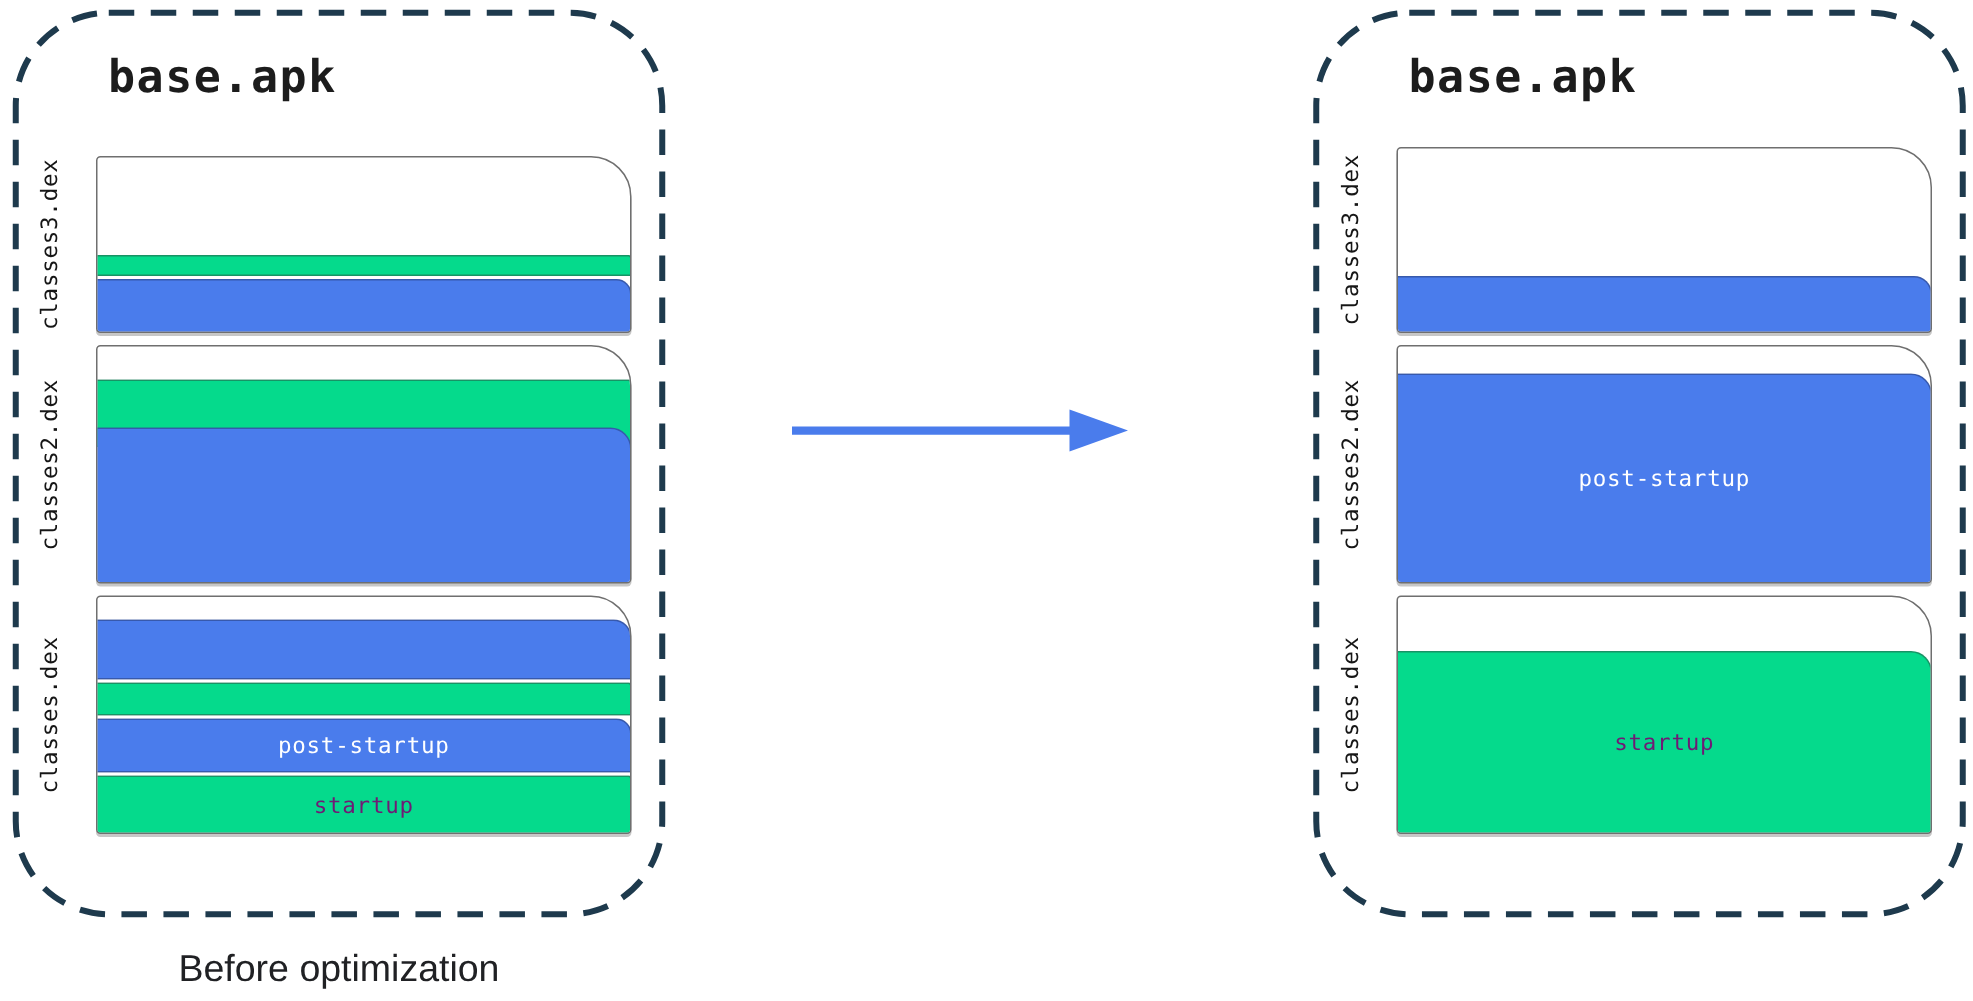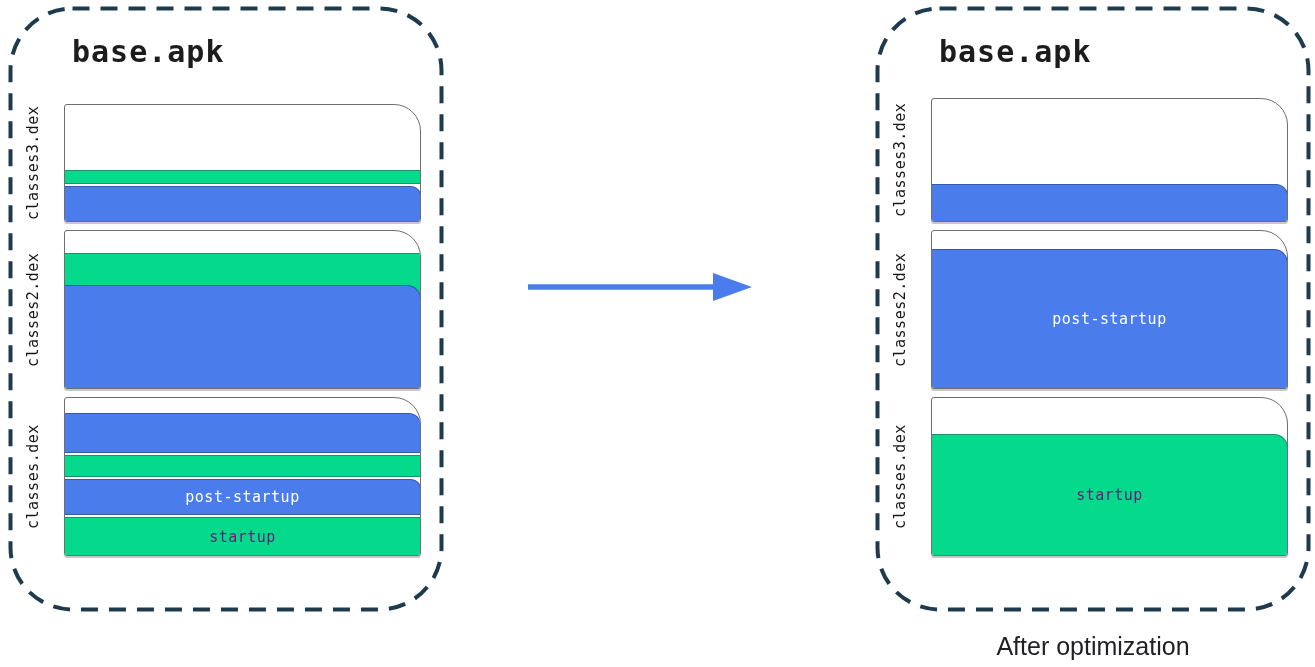--- a/index.html
+++ b/index.html
@@ -67,20 +67,21 @@
           <div class="block blue" style="top: 54px; height: 104px; border-top-right-radius: 14px;"></div>
         </div>
         <div class="file-label" style="top: 391px; height: 159px;">classes.dex</div>
         <div class="page" style="top: 391px; height: 159px;">
           <div class="block blue" style="top: 15px; height: 40px; border-top-right-radius: 12px;"></div>
           <div class="block green" style="top: 57px; height: 22px; border-top-right-radius: 2px;"></div>
           <div class="block blue" style="top: 81px; height: 36px; border-top-right-radius: 10px;">post-startup</div>
           <div class="block green" style="top: 119px; height: 39px; border-top-right-radius: 2px;">startup</div>
         </div>
       </div>
+    <div class="caption">Before optimization</div>
   </section>
 
   <svg class="arrow-svg" width="230" height="33" viewBox="0 0 230 33">
     <line x1="3" y1="16" x2="190" y2="16" stroke-width="5.5" class="arrow-stroke" stroke="#4a7cec"></line>
     <polygon points="188,2 227,16 188,30" class="arrow-fill" fill="#4a7cec"></polygon>
   </svg>
 
   <section class="panel after">
     <svg class="dash-border" width="436" height="606" viewBox="0 0 436 606">
       <rect x="2.5" y="2.5" width="431" height="601" rx="62" fill="none" class="dash-rect" stroke-width="4" stroke-dasharray="17 11" stroke="#1e3a4d"></rect>
@@ -93,16 +94,15 @@
         </div>
         <div class="file-label" style="top: 224px; height: 159px;">classes2.dex</div>
         <div class="page" style="top: 224px; height: 159px;">
           <div class="block blue" style="top: 18px; height: 140px; border-top-right-radius: 14px;">post-startup</div>
         </div>
         <div class="file-label" style="top: 391px; height: 159px;">classes.dex</div>
         <div class="page" style="top: 391px; height: 159px;">
           <div class="block green" style="top: 36px; height: 122px; border-top-right-radius: 14px;">startup</div>
         </div>
       </div>
-    <div class="caption">After optimization</div>
   </section>
 
 </div>
 
 </body></html>

